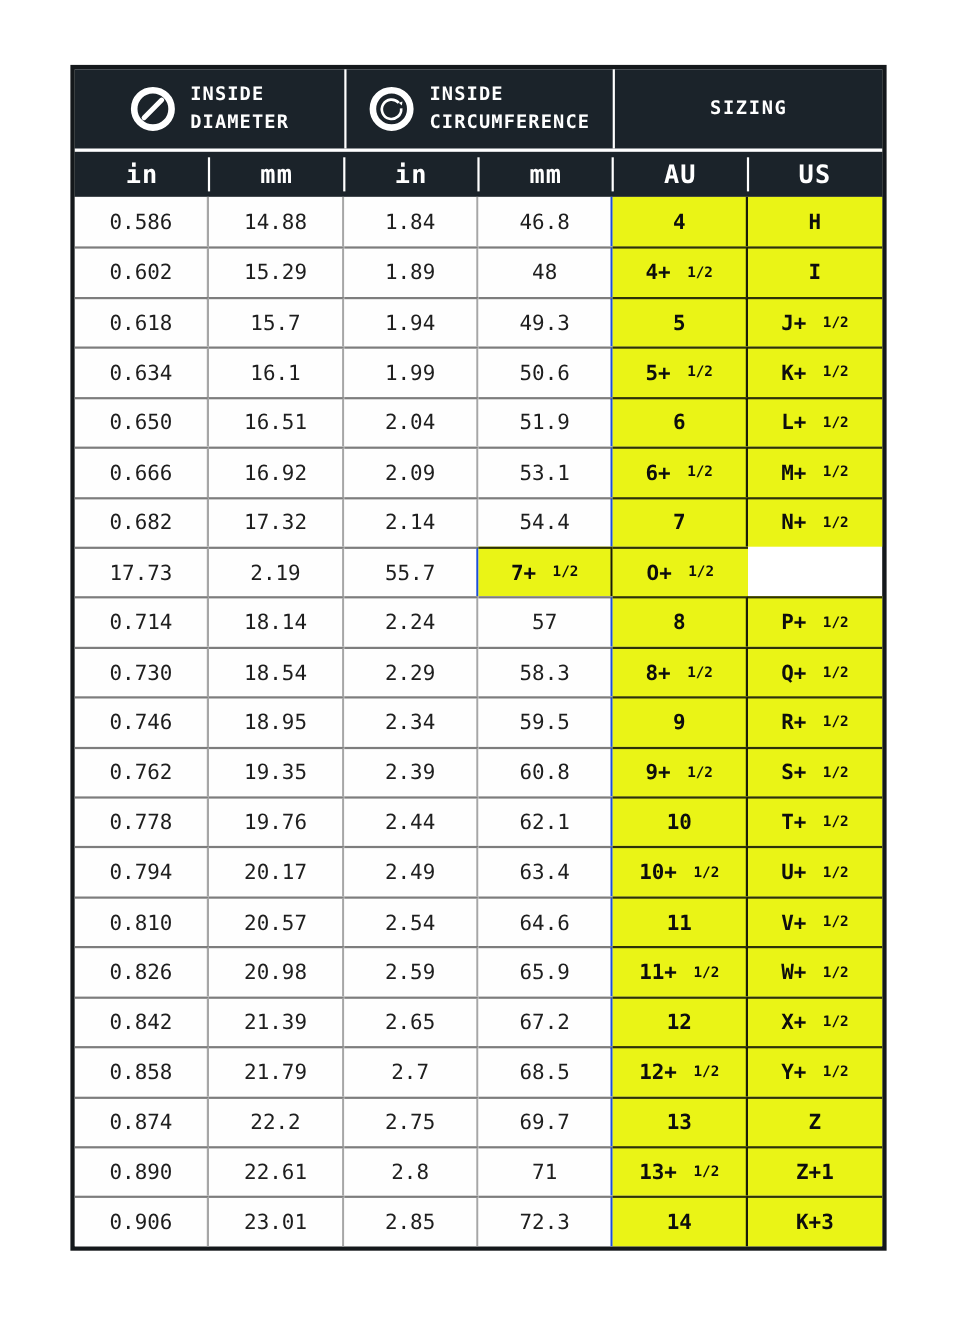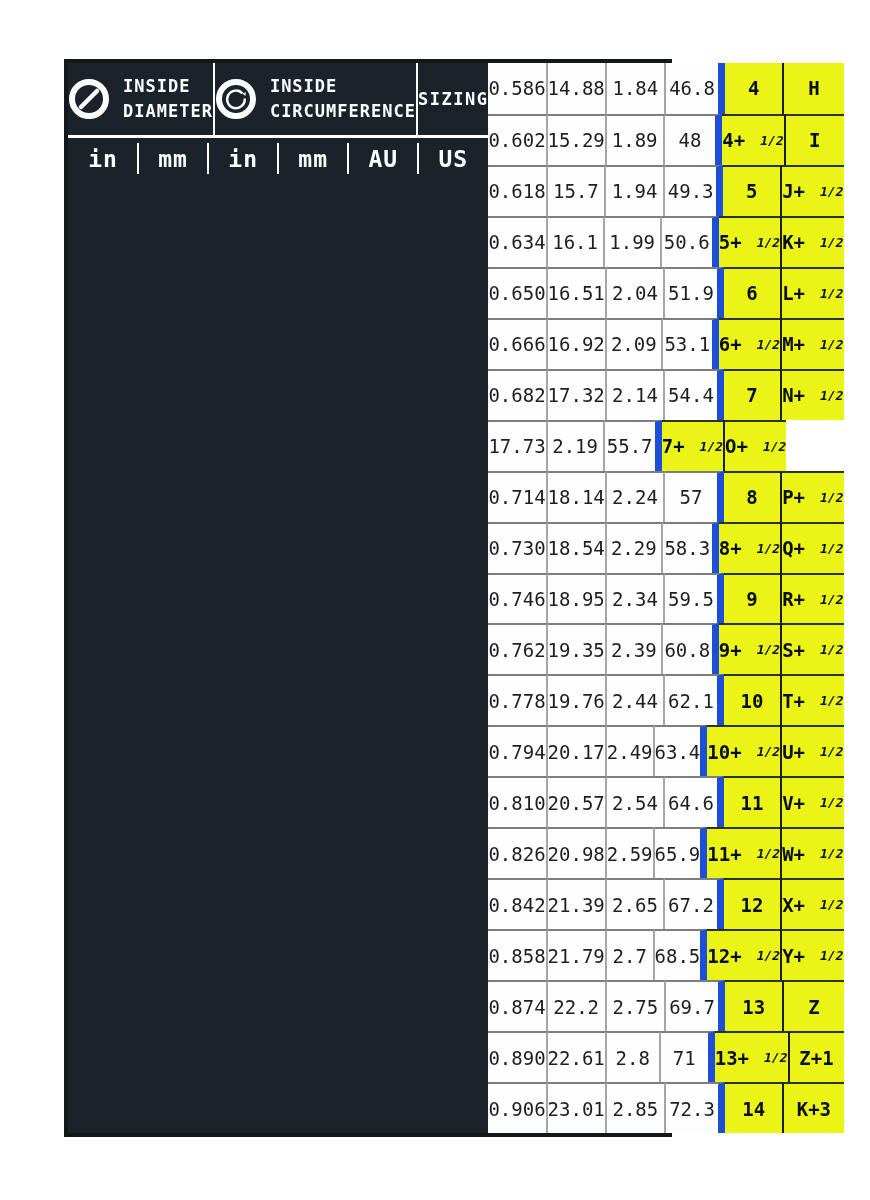--- a/index.html
+++ b/index.html
@@ -1,21 +1,21 @@
 <!DOCTYPE html>
 <html><head>
 <meta charset="utf-8">
 <style>
   * { margin:0; padding:0; box-sizing:border-box; }
   html,body { width:870px; height:1200px; background:#ffffff; font-family:"DejaVu Sans Mono", monospace; }
   .page { position:relative; width:870px; height:1200px; background:#ffffff; }
 
   .table {
-    position:absolute; left:64px; top:59px; width:608px; height:1078px;
-    border:4px solid #14181b; display:flex; flex-direction:row; background:#fff;
+    position:absolute; left:64px; top:59px; width:742px; height:1078px;
+    border:4px solid #14181b; display:flex; flex-direction:column; background:#fff;
   }
 
   
   .header { background:#1b232a; display:flex; flex-direction:column; }
   .title-row { height:72px; display:grid; grid-template-columns:1fr 1fr 1fr; }
   .title-section { display:flex; align-items:center; justify-content:center; gap:13px; }
   .title-section + .title-section { border-left:2px solid #ffffff; }
   .title-text { color:#ffffff; font-weight:bold; font-size:17px; letter-spacing:1px; line-height:25px; text-align:left; }
   .title-single { color:#ffffff; font-weight:bold; font-size:17px; letter-spacing:1.5px; }
   .icon { width:42px; height:42px; flex:0 0 auto; }
@@ -27,25 +27,25 @@
     content:""; position:absolute; left:-1px; top:5px; bottom:5px; width:2px; background:#ffffff;
   }
 
   
   .body { flex:1; display:flex; flex-direction:column; }
   .row { flex:1; display:grid; grid-template-columns:repeat(6,1fr); }
   .cell { display:flex; align-items:center; justify-content:center; font-size:19px; }
   .cell.w { background:#fefefe; color:#1e1e1e; }
   .cell.y { background:#eaf416; color:#0d0d0d; font-weight:bold; }
   .c1, .c2, .c3 { border-right:2px solid #a6a6a6; }
-  .c4 { border-right:7px solid #1d4ed8; }
+  .c4 { border-right:2px solid #1d4ed8; }
   .c5 { border-right:2px solid #1a1d08; }
   .row + .row .cell.w { border-top:2px solid #7d7d7d; }
   .row + .row .cell.y { border-top:2px solid #2e3207; }
-  .frac { font-size:13px; font-weight:bold; margin-left:15px; letter-spacing:0;font-style:italic; }
+  .frac { font-size:13px; font-weight:bold; margin-left:15px; letter-spacing:0; }
 </style>
 </head>
 <body>
 
 <div class="page">
   <div class="table">
 
     <div class="header">
       <div class="title-row">
 

